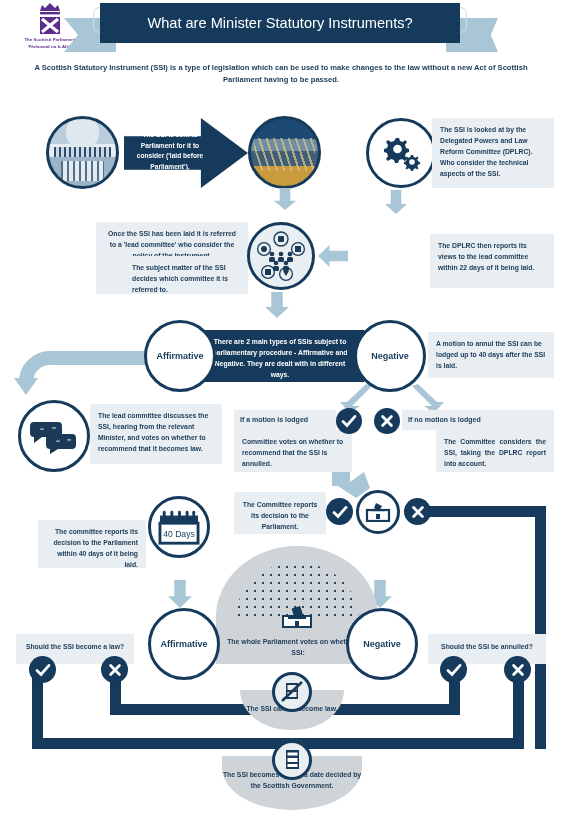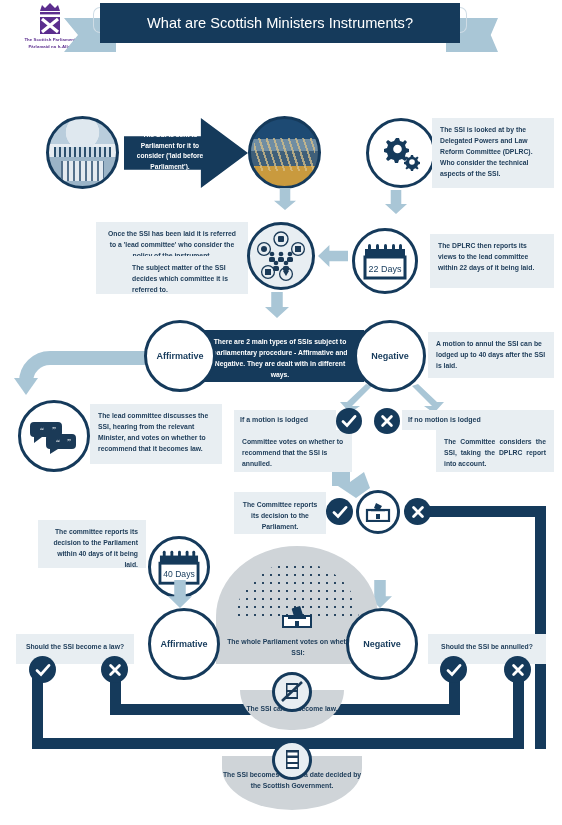--- a/index.html
+++ b/index.html
@@ -162,24 +162,25 @@
       <rect x="6" y="10" width="20" height="2.4" fill="#5b2d8e"></rect>
       <path d="M6 15 h20 v17 h-20 Z" fill="#5b2d8e"></path>
       <path d="M8 17 L24 30 M24 17 L8 30" stroke="#fff" stroke-width="3.2"></path>
     </svg>
     <div class="logo-text">The Scottish Parliament</div>
     <div class="logo-text">Pàrlamaid na h-Alba</div>
   </div>
 
   <div class="abs ribbon-tail left"></div>
   <div class="abs ribbon-tail right"></div>
-  <div class="abs title-banner">What are Scottish Ministers Instruments?</div>
+  <div class="abs title-banner">What are Minister Statutory Instruments?</div>
   <div class="banner-notch l"></div>
   <div class="banner-notch r"></div>
 
+  <div class="abs intro p1">A Scottish Statutory Instrument (SSI) is a type of legislation which can be used to make changes to the law without a new Act of Scottish Parliament having to be passed.</div>
 
   <div class="abs photo-circle ph-a"></div>
 
   <div class="abs arrow-right-big" style="left:124px;top:118px;width:124px;height:70px;"></div>
   <div class="abs panel dark" style="left:130px;top:130px;width:80px;background:transparent;font-size:6.6px;line-height:1.6;padding:0;">The SSI is sent to Parliament for it to consider ('laid before Parliament').</div>
 
   <div class="abs photo-circle ph-b"></div>
 
   <div class="abs arrow-down" style="left:274px;top:188px;width:22px;height:22px;"></div>
 
@@ -224,34 +225,20 @@
             <rect x="18" y="36" width="6" height="5" rx="1.6"></rect>
           <circle cx="31" cy="33" r="2.3"></circle>
             <rect x="28" y="36" width="6" height="5" rx="1.6"></rect>
         </g>
       </g>
     </svg>
   </div>
 
   <div class="abs arrow-left" style="left:318px;top:245px;width:30px;height:22px;"></div>
 
-  <div class="abs icon-circle" style="left:352px;top:228px;width:66px;height:66px;">
-    <svg width="46" height="42" viewBox="0 0 46 42">
-      <g fill="#153a5b">
-        <rect x="6" y="4" width="3" height="8" rx="1.5"></rect>
-        <rect x="14" y="4" width="3" height="8" rx="1.5"></rect>
-        <rect x="22" y="4" width="3" height="8" rx="1.5"></rect>
-        <rect x="30" y="4" width="3" height="8" rx="1.5"></rect>
-        <rect x="37" y="4" width="3" height="8" rx="1.5"></rect>
-        <rect x="3" y="9" width="40" height="8"></rect>
-        <rect x="3" y="17" width="40" height="21" fill="none" stroke="#153a5b" stroke-width="3"></rect>
-      </g>
-      <text x="23" y="32" text-anchor="middle" font-family="Liberation Sans, sans-serif" font-size="9" fill="#153a5b">22 Days</text>
-    </svg>
-  </div>
   <div class="abs panel" style="left:430px;top:234px;width:124px;height:54px;">The DPLRC then reports its views to the lead committee within 22 days of it being laid.</div>
 
   <div class="abs arrow-down" style="left:265px;top:292px;width:24px;height:26px;"></div>
 
   <div class="abs panel dark" style="left:196px;top:330px;width:168px;height:52px;padding:6px 10px;">There are 2 main types of SSIs subject to parliamentary procedure - Affirmative and Negative. They are dealt with in different ways.</div>
   <div class="abs word-circle" style="left:144px;top:320px;width:72px;height:72px;">Affirmative</div>
   <div class="abs word-circle" style="left:354px;top:320px;width:72px;height:72px;">Negative</div>
   <div class="abs panel" style="left:428px;top:332px;width:126px;height:46px;">A motion to annul the SSI can be lodged up to 40 days after the SSI is laid.</div>
 
   <div class="abs" style="left:12px;top:336px;width:136px;height:60px;">
@@ -318,21 +305,21 @@
   <div class="abs badge" style="left:404px;top:498px;width:27px;height:27px;">
     <svg width="16" height="16" viewBox="0 0 16 16">
         <path d="M3.6 3.6 L12.4 12.4 M12.4 3.6 L3.6 12.4" stroke="#fff" stroke-width="2.8" stroke-linecap="round"></path>
       </svg>
   </div>
 
   <div class="abs conn conn-h" style="left:428px;top:506px;width:118px;"></div>
   <div class="abs conn conn-v" style="left:535px;top:506px;height:243px;"></div>
 
   <div class="abs panel" style="left:38px;top:520px;width:108px;height:48px;text-align:right;">The committee reports its decision to the Parliament within 40 days of it being laid.</div>
-  <div class="abs icon-circle" style="left:148px;top:536px;width:62px;height:62px;">
+  <div class="abs icon-circle" style="left:148px;top:496px;width:62px;height:62px;">
     <svg width="44" height="40" viewBox="0 0 46 42">
       <g fill="#153a5b">
         <rect x="6" y="4" width="3" height="8" rx="1.5"></rect>
         <rect x="14" y="4" width="3" height="8" rx="1.5"></rect>
         <rect x="22" y="4" width="3" height="8" rx="1.5"></rect>
         <rect x="30" y="4" width="3" height="8" rx="1.5"></rect>
         <rect x="37" y="4" width="3" height="8" rx="1.5"></rect>
         <rect x="3" y="9" width="40" height="8"></rect>
         <rect x="3" y="17" width="40" height="21" fill="none" stroke="#153a5b" stroke-width="3"></rect>
       </g>

